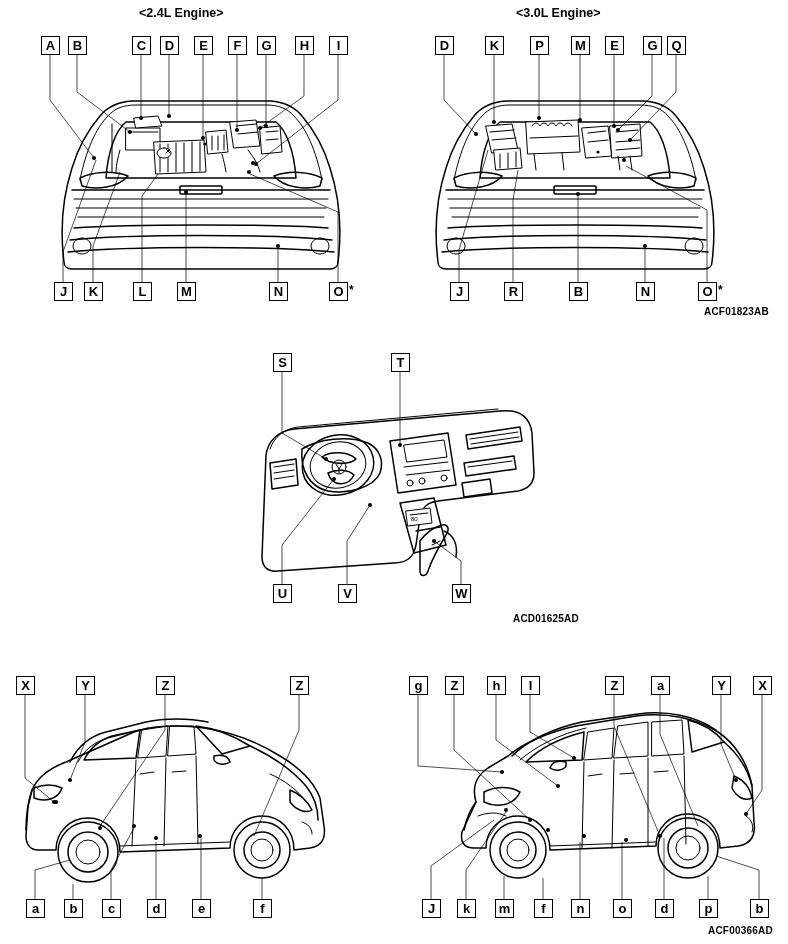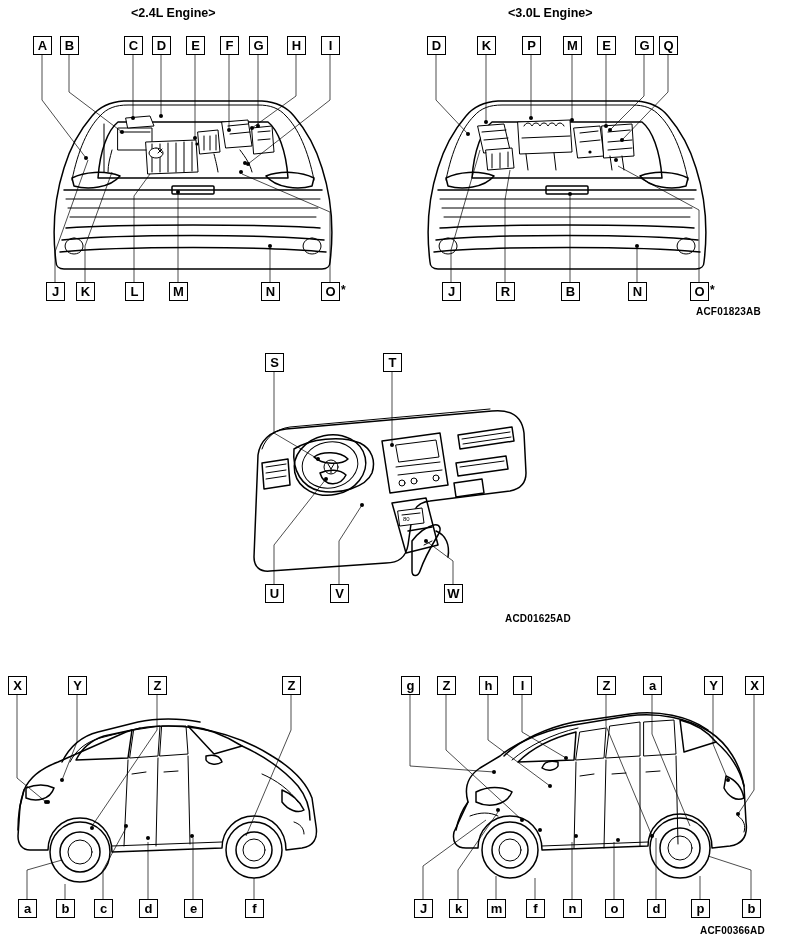--- a/index.html
+++ b/index.html
@@ -7,21 +7,21 @@
     margin: 0; padding: 0;
     background: #ffffff;
   }
   body {
     width: 788px; height: 944px;
     position: relative;
     font-family: "Liberation Sans", sans-serif;
     color: #000;
     overflow: hidden;
   }
-  .panel { position: absolute; }
+  .panel { position: absolute; margin-left: 8px; }
 
   
   .cbox {
     position: absolute;
     width: 19px; height: 19px;
     border: 1.6px solid #000;
     background: #fff;
     font-size: 13px;
     line-height: 17px;
     text-align: center;

